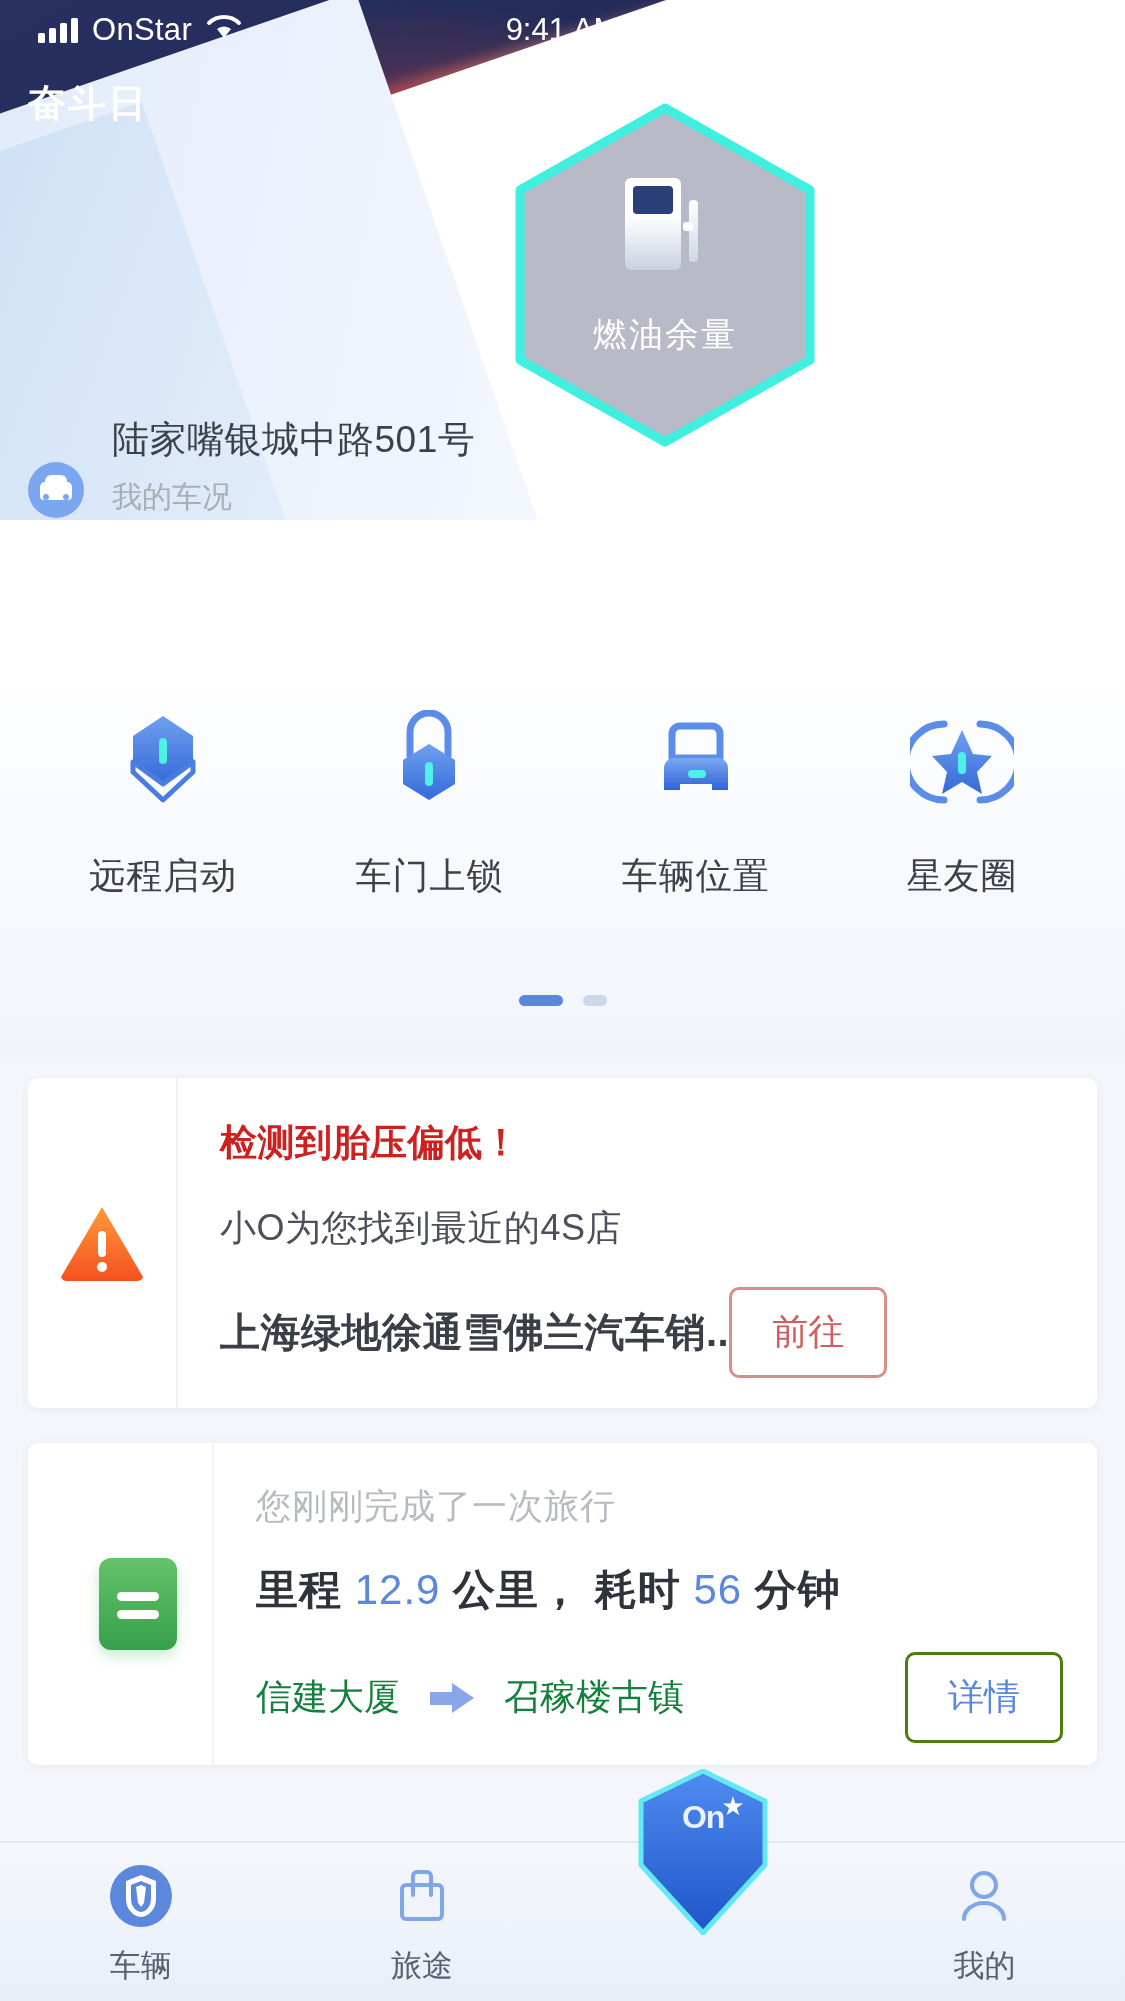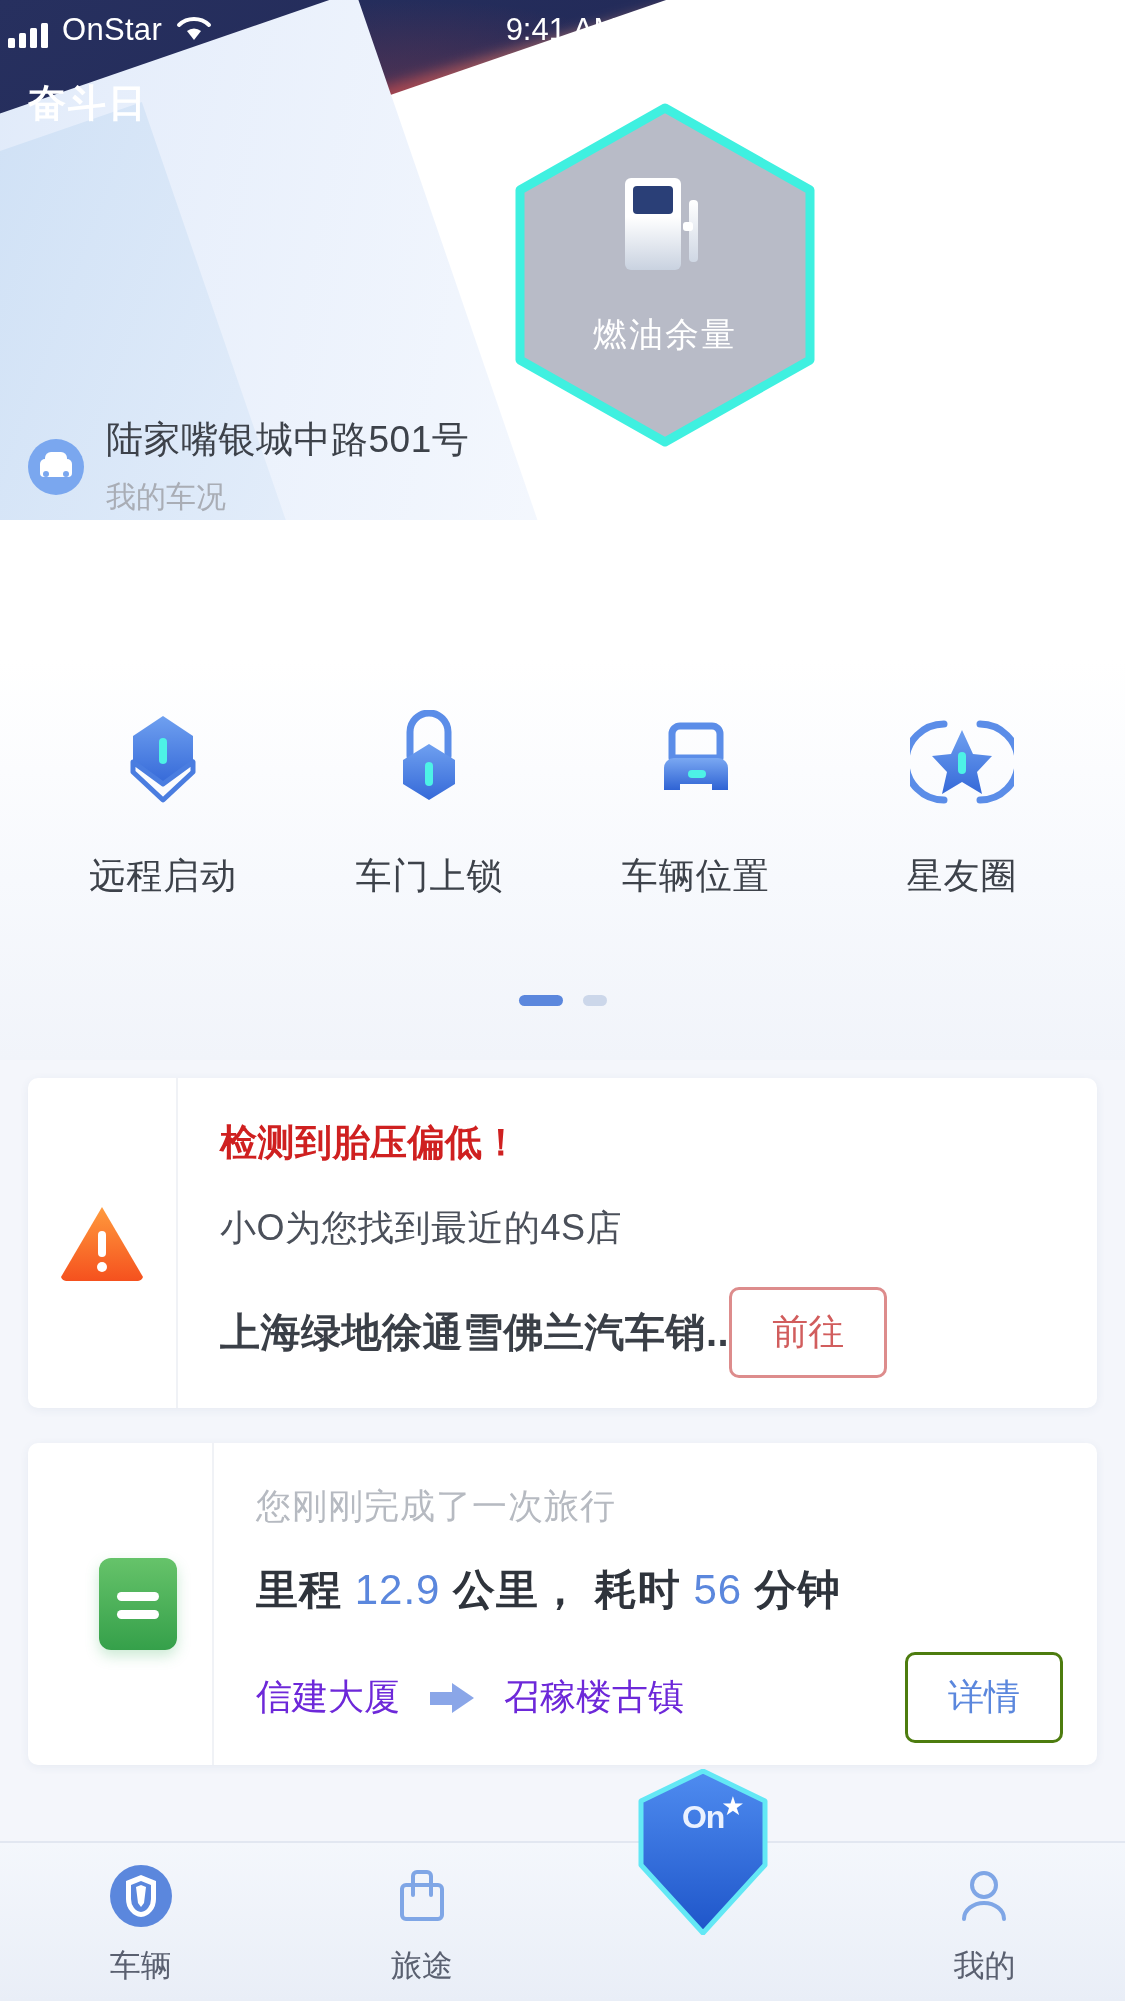--- a/index.html
+++ b/index.html
@@ -48,21 +48,21 @@
     background:linear-gradient(120deg,#cfe0f5 0%, #e6eefb 45%, #f6f9fe 100%);
     transform:rotate(-19deg); transform-origin:0 0; }
   .diag-blue2 { position:absolute; left:-520px; top:330px; width:700px; height:520px;
     background:linear-gradient(130deg,#bcd5f1,#e3edfa); transform:rotate(-19deg); transform-origin:0 0; opacity:.9;}
 
   .hero-mask-bottom { position:absolute; left:0; top:520px; width:1125px; height:140px; background:#ffffff; }
 
   
   .statusbar { position:absolute; left:0; top:0; width:1125px; height:60px;
     display:flex; align-items:center; color:#ffffff; z-index:40; }
-  .sb-left { display:flex; align-items:flex-end; gap:14px; padding-left:8px; }
+  .sb-left { display:flex; align-items:center; gap:14px; padding-left:38px; }
   .sb-bars { display:flex; align-items:flex-end; gap:4px; height:26px; }
   .sb-bars i { width:7px; background:#fff; border-radius:1.5px; display:block; }
   .sb-bars i:nth-child(1){height:10px} .sb-bars i:nth-child(2){height:15px}
   .sb-bars i:nth-child(3){height:20px} .sb-bars i:nth-child(4){height:25px}
   .sb-carrier { font-size:31px; letter-spacing:.3px; }
   .sb-center { position:absolute; left:0; right:0; text-align:center; font-size:31px; }
   .sb-right { margin-left:auto; display:flex; align-items:center; gap:10px; padding-right:22px; }
   .sb-battery { width:58px; height:28px; border:3px solid #fff; border-radius:7px; position:relative; }
   .sb-battery:after { content:""; position:absolute; right:-8px; top:8px; width:5px; height:12px;
     background:#fff; border-radius:0 3px 3px 0; }
@@ -95,21 +95,21 @@
   .buick-inner span { flex:1; position:relative; }
   .buick-inner span:nth-child(1){ background:#b4232f; }
   .buick-inner span:nth-child(2){ background:#d9dde3; }
   .buick-inner span:nth-child(3){ background:#1f4fa3; }
   .buick-inner span:after { content:""; position:absolute; left:50%; top:56%; transform:translateX(-50%);
      border-left:8px solid transparent; border-right:8px solid transparent; border-top:12px solid rgba(255,255,255,.85); }
   .veh-status-label { font-size:40px; color:#41454d; font-weight:600; letter-spacing:1px; }
   .chev { width:20px; height:20px; border-right:4px solid #6d737c; border-top:4px solid #6d737c;
      transform:rotate(45deg); margin-left:14px; }
 
-  .loc-row { position:absolute; left:28px; top:415px; display:flex; gap:22px; align-items:center; z-index:30; }
+  .loc-row { position:absolute; left:28px; top:415px; display:flex; gap:28px; align-items:flex-end; z-index:30; }
   .loc-icon { width:56px; height:56px; border-radius:50%; background:#7aa7ef; position:relative; flex:none; }
   .loc-icon:before { content:""; position:absolute; left:12px; top:20px; width:32px; height:18px;
      background:#fff; border-radius:5px 5px 4px 4px; }
   .loc-icon:after { content:""; position:absolute; left:17px; top:13px; width:22px; height:11px;
      background:#fff; border-radius:6px 6px 0 0; }
   .loc-dots { position:absolute; left:15px; top:32px; width:26px; height:6px; display:flex; justify-content:space-between; }
   .loc-dots i { width:6px; height:6px; background:#7aa7ef; border-radius:50%; display:block; }
   .loc-text .addr { font-size:37px; color:#3d424a; letter-spacing:.5px; }
   .loc-text .upd { font-size:30px; color:#a9adb5; margin-top:12px; }
 
@@ -146,21 +146,21 @@
   .trip-card { top:1443px; height:322px;padding-left:36px; }
   .trip-ico { width:78px; height:92px; border-radius:12px;
      background:linear-gradient(180deg,#66c36a,#35a04a); position:relative;
      box-shadow:0 6px 14px rgba(70,180,100,.28); }
   .trip-ico i { position:absolute; left:18px; width:42px; height:9px; background:#fff; border-radius:5px; display:block; }
   .trip-ico i:nth-child(1){ top:34px; } .trip-ico i:nth-child(2){ top:52px; }
   .trip-head { font-size:35px; color:#b6bac1; letter-spacing:1px; }
   .trip-main { font-size:42px; color:#2f343c; font-weight:700; margin-top:32px; letter-spacing:1px; }
   .trip-main .num { color:#5b87dd; font-weight:400; }
   .trip-row3 { display:flex; align-items:center; justify-content:space-between; margin-top:34px; }
-  .trip-route { display:flex; align-items:center; gap:30px; font-size:36px; color:#6d28d9; }
+  .trip-route { display:flex; align-items:center; gap:30px; font-size:36px; color:#15803d; }
   .arrow-r { width:44px; height:30px; position:relative; }
   .arrow-r:before { content:""; position:absolute; left:0; top:9px; width:24px; height:13px; background:#8aa6e8; }
   .arrow-r:after { content:""; position:absolute; left:22px; top:0; border-top:15px solid transparent;
      border-bottom:15px solid transparent; border-left:22px solid #8aa6e8; }
   .btn-detail { border:3px solid #4d7c0f; color:#5b87dd; border-radius:10px;
      padding:18px 40px; font-size:36px; background:#fff; white-space:nowrap; }
 
   
   .tabbar { position:absolute; left:0; bottom:0; width:1125px; height:160px;
      background:linear-gradient(180deg,#f4f7fc,#e9eef7); border-top:2px solid #e2e7f1;

